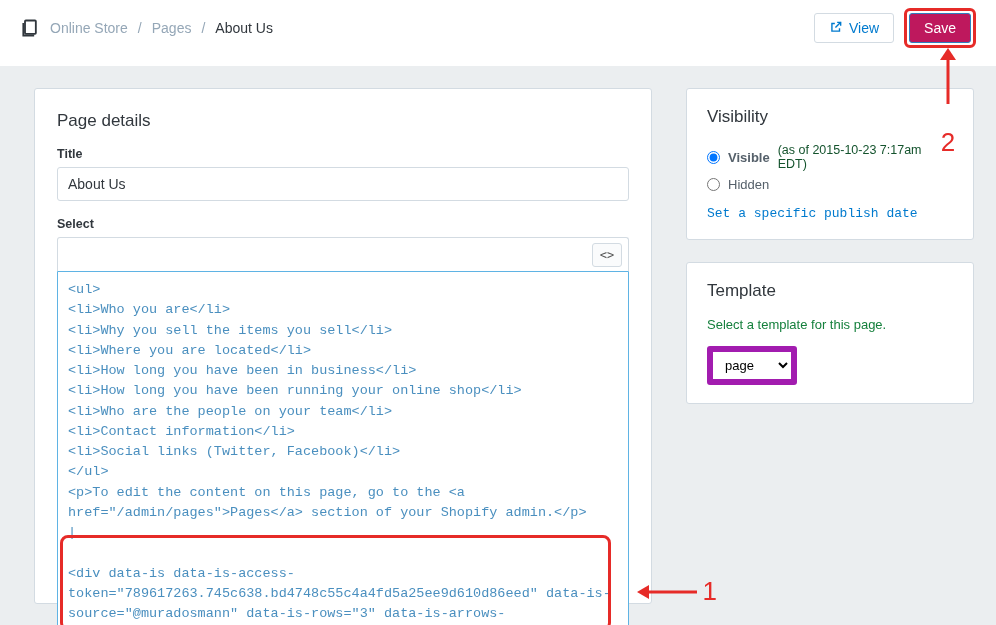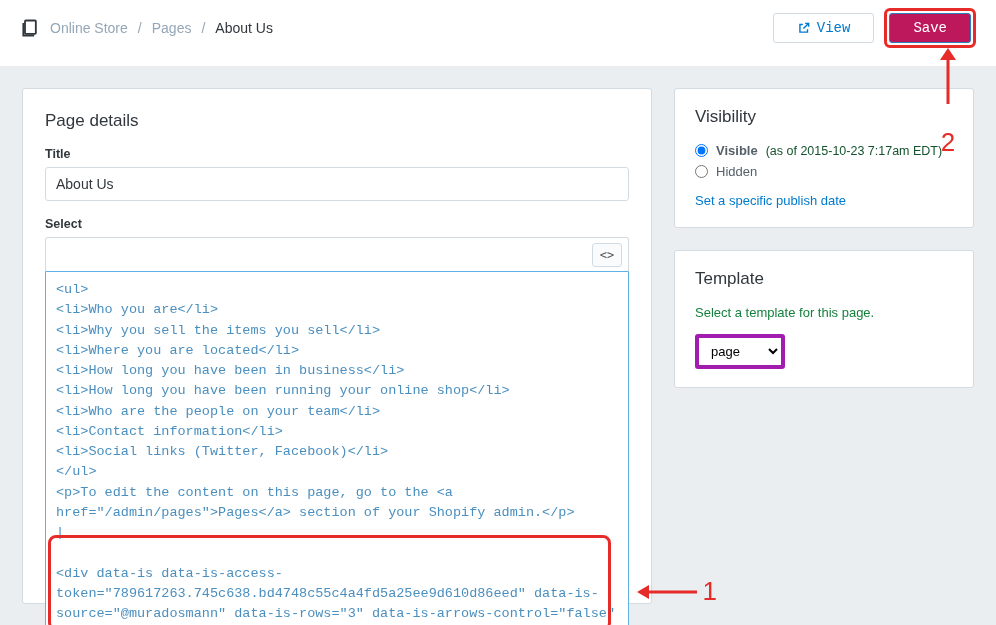--- a/index.html
+++ b/index.html
@@ -26,30 +26,29 @@
   }
   .breadcrumb .current { color: #31373d; }
   .breadcrumb .sep { color: #95a7b7; }
   .breadcrumb .pages-icon {
     display: inline-flex;
     color: #31373d;
   }
   .actions { display: flex; align-items: center; gap: 10px; position: relative; }
   .btn {
     display: inline-flex;
-    align-items: center;
+    align-items: flex-start;
     gap: 6px;
-    padding: 6px 23px;
+    padding: 6px 14px;
     border-radius: 3px;
     font-size: 14px;
     cursor: pointer;
     border: 1px solid #d3dbe2;
     background: #fff;
     color: #007ace;
-    font-family: Liberation Mono, monospace;
   }
   .btn svg { width: 14px; height: 14px; }
   .btn-primary {
     background: #be185d;
     border: 1px solid #2e7ebe;
     color: #fff;
     font-weight: 500;
   }
   .save-highlight {
     border: 3px solid #e62b28;
@@ -80,20 +79,21 @@
     background: #ebeef0;
     padding: 22px;
     display: flex;
     gap: 22px;
     height: 560px;
   }
   .card {
     background: #fff;
     border: 1px solid #d3dbe2;
     border-radius: 3px;
+    margin-left: 12px;
   }
   .main-card {
     flex: 1;
     padding: 22px 22px 22px 22px;
     max-width: 640px;
   }
   .side { width: 300px; display: flex; flex-direction: column; gap: 22px; }
   .side .card { padding: 18px 20px; }
 
   h2.section-title {
@@ -189,28 +189,29 @@
     margin-bottom: 6px;
   }
   .radio-row .meta { color: #14532d; font-size: 12.5px; }
   .link {
     color: #007ace;
     font-size: 13px;
     text-decoration: none;
     cursor: pointer;
     display: inline-block;
     margin-top: 8px;
+    font-family: Liberation Mono, monospace;
   }
   .tmpl-desc {
     font-size: 13px;
     color: #15803d;
     margin-bottom: 14px;
   }
   select.template-select {
-    border: 4px solid #a21caf;
+    border: 6px solid #a21caf;
     padding: 5px 8px;
     font-size: 13px;
     border-radius: 3px;
     background: #fff;
     min-width: 90px;
   }
 </style>
 </head>
 <body>
 

